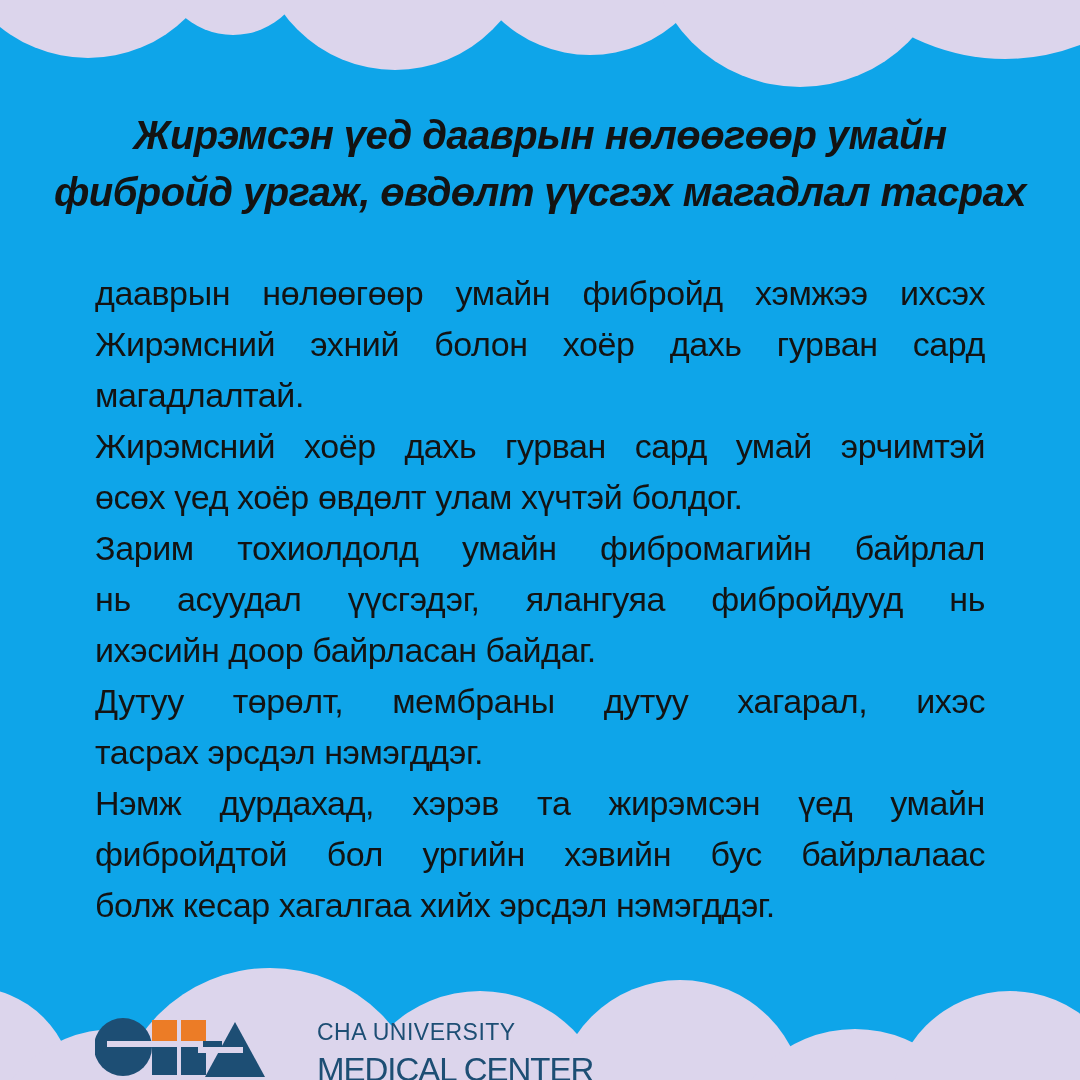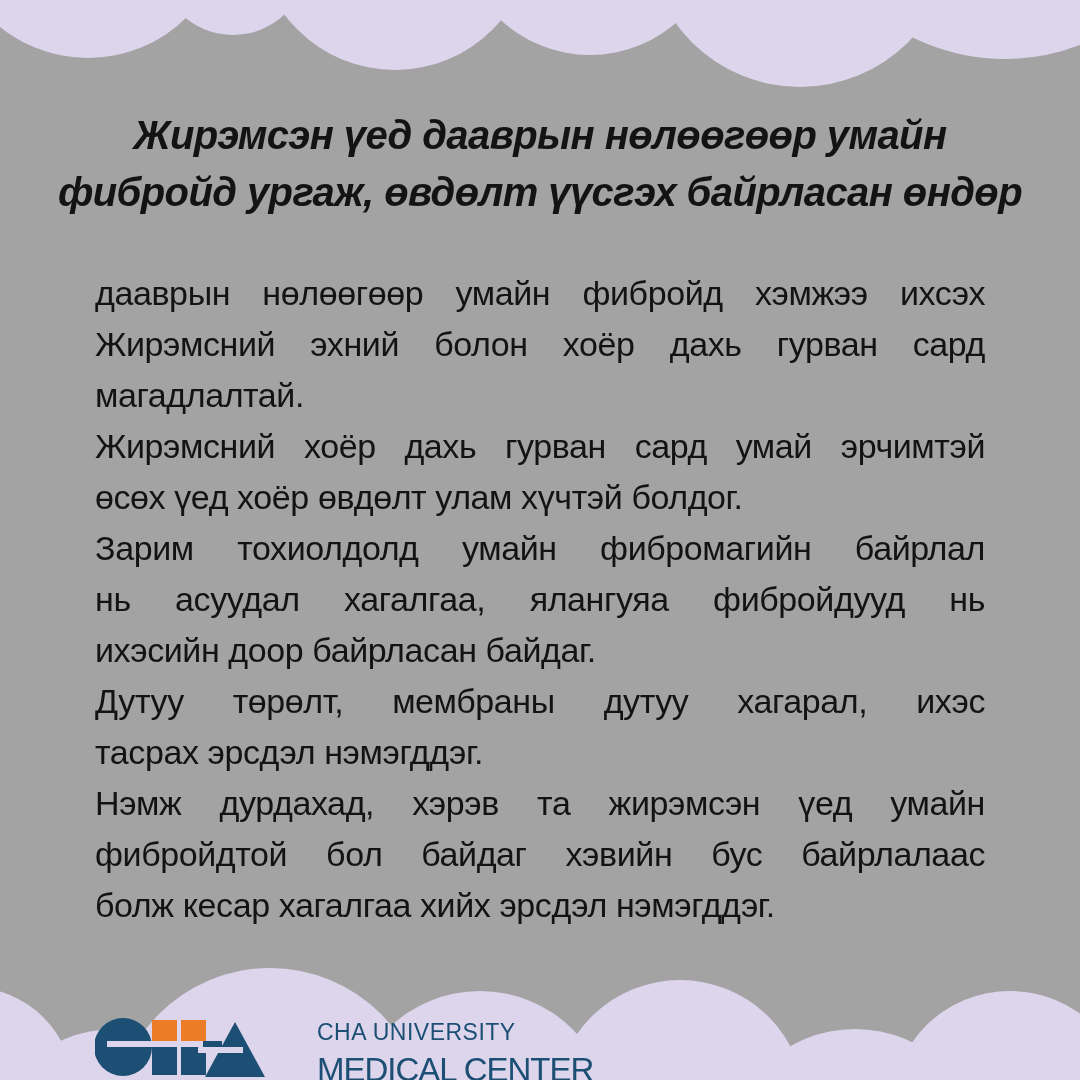--- a/index.html
+++ b/index.html
@@ -1,20 +1,20 @@
 <!DOCTYPE html>
 <html><head>
 <meta charset="utf-8">
 <style>
   html,body{margin:0;padding:0;background:#e9e9e9;}
   .canvas{
     position:relative;
     width:1080px;height:1080px;
     margin:0 auto;
-    background:#a3a3a3;
+    background:#0ea5e9;
     overflow:hidden;
     font-family:"Liberation Sans", sans-serif;
   }
   svg.cloud-band{position:absolute;left:0;display:block;}
   #clouds-top{top:0;}
   #clouds-bottom{bottom:0;}
 
   .title{
     position:absolute;
     top:107px;left:20px;right:20px;
@@ -96,45 +96,45 @@
       <circle cx="270" cy="1125" r="157"></circle>
       <circle cx="480" cy="1122" r="131"></circle>
       <circle cx="680" cy="1105" r="125"></circle>
       <circle cx="855" cy="1160" r="131"></circle>
       <circle cx="1010" cy="1110" r="119"></circle>
     </g>
   </svg>
 
   <div class="title">
     <div class="tline">Жирэмсэн үед дааврын нөлөөгөөр умайн</div>
-    <div class="tline">фибройд ургаж, өвдөлт үүсгэх байрласан өндөр</div>
+    <div class="tline">фибройд ургаж, өвдөлт үүсгэх магадлал тасрах</div>
   </div>
 
   <div class="bodytext">
     <p>
       <span class="ln">дааврын нөлөөгөөр умайн фибройд хэмжээ ихсэх</span>
       <span class="ln">Жирэмсний эхний болон хоёр дахь гурван сард</span>
       <span class="ln last">магадлалтай.</span>
     </p>
     <p>
       <span class="ln">Жирэмсний хоёр дахь гурван сард умай эрчимтэй</span>
       <span class="ln last">өсөх үед хоёр өвдөлт улам хүчтэй болдог.</span>
     </p>
     <p>
       <span class="ln">Зарим тохиолдолд умайн фибромагийн байрлал</span>
-      <span class="ln">нь асуудал хагалгаа, ялангуяа фибройдууд нь</span>
+      <span class="ln">нь асуудал үүсгэдэг, ялангуяа фибройдууд нь</span>
       <span class="ln last">ихэсийн доор байрласан байдаг.</span>
     </p>
     <p>
       <span class="ln">Дутуу төрөлт, мембраны дутуу хагарал, ихэс</span>
       <span class="ln last">тасрах эрсдэл нэмэгддэг.</span>
     </p>
     <p>
       <span class="ln">Нэмж дурдахад, хэрэв та жирэмсэн үед умайн</span>
-      <span class="ln">фибройдтой бол байдаг хэвийн бус байрлалаас</span>
+      <span class="ln">фибройдтой бол ургийн хэвийн бус байрлалаас</span>
       <span class="ln last">болж кесар хагалгаа хийх эрсдэл нэмэгддэг.</span>
     </p>
   </div>
 
   <div class="logo">
     <svg class="logo-mark" width="172" height="62" viewBox="0 0 172 62">
 
       <circle cx="28" cy="29" r="29" fill="#1d4e74"></circle>
       <rect x="12" y="23" width="46" height="6" fill="#dcd5ec"></rect>
 

